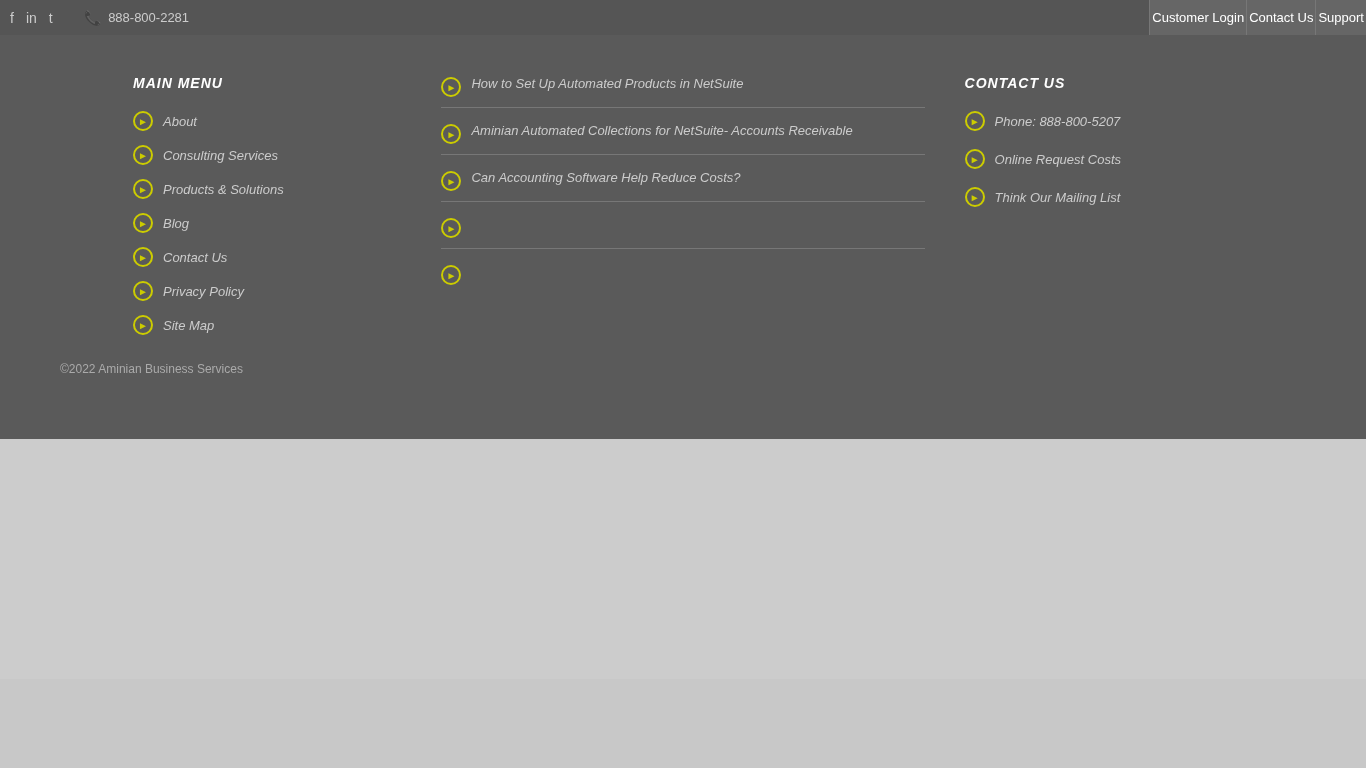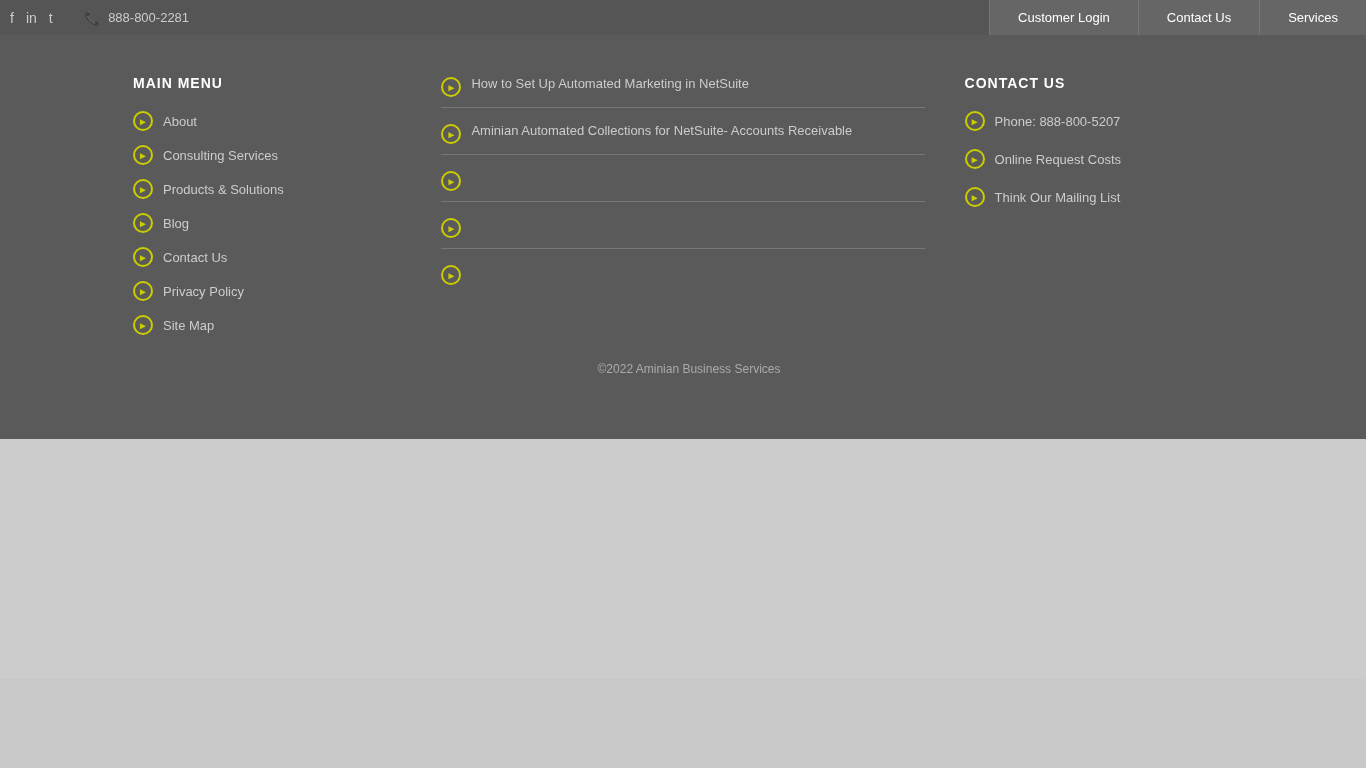--- a/index.html
+++ b/index.html
@@ -37,21 +37,21 @@
     }
     .phone-icon { color: #b8b800; font-size: 14px; }
     .top-bar-right {
       display: flex;
       align-items: stretch;
       height: 35px;
     }
     .top-nav-link {
       display: flex;
       align-items: center;
-      padding: 0 28px;
+      padding: 0 2px;
       color: #fff;
       font-size: 13px;
       cursor: pointer;
       background: #666;
       border-left: 1px solid #777;
       text-decoration: none;
     }
 
     
     .footer-section {
@@ -61,20 +61,21 @@
     .footer-inner {
       max-width: 1200px;
       margin: 0 auto;
       padding: 0 30px;
       display: flex;
       gap: 0;
     }
     .footer-col {
       flex: 1;
       padding: 0 20px;
+      font-style: italic;
     }
     .footer-col-title {
       color: #ffffff;
       font-size: 14px;
       font-weight: bold;
       letter-spacing: 1px;
       margin-bottom: 20px;
       text-transform: uppercase;
     }
     .footer-menu-item {
@@ -124,21 +125,20 @@
       font-size: 13px;
       text-decoration: none;
     }
 
     .footer-bottom {
       background: #5a5a5a;
       padding: 10px 48px 30px 60px;
       color: #aaaaaa;
       font-size: 12px;
       line-height: 1.7;
-      text-align: center;
     }
 
     
     .light-area {
       background: #cccccc;
       height: 240px;
     }
   </style>
 </head>
 <body>
@@ -149,21 +149,21 @@
     <a class="social-icon">in</a>
     <a class="social-icon">t</a>
     <div class="phone-area">
       <span class="phone-icon">📞</span>
       <span>888-800-2281</span>
     </div>
   </div>
   <div class="top-bar-right">
     <a class="top-nav-link">Customer Login</a>
     <a class="top-nav-link">Contact Us</a>
-    <a class="top-nav-link">Services</a>
+    <a class="top-nav-link">Support</a>
   </div>
 </div>
 
 <div class="footer-section">
   <div class="footer-inner">
 
     <div class="footer-col">
       <div class="footer-col-title">MAIN MENU</div>
 
       <a class="footer-menu-item">
@@ -193,28 +193,29 @@
       <a class="footer-menu-item">
         <span class="circle-arrow">►</span>
         <span>Site Map</span>
       </a>
     </div>
 
     <div class="footer-col" style="flex: 1.8;">
 
       <a class="recent-post-item">
         <span class="circle-arrow" style="margin-top:2px;">►</span>
-        <span class="recent-post-text">How to Set Up Automated Marketing in NetSuite</span>
+        <span class="recent-post-text">How to Set Up Automated Products in NetSuite</span>
       </a>
       <a class="recent-post-item">
         <span class="circle-arrow" style="margin-top:2px;">►</span>
         <span class="recent-post-text">Aminian Automated Collections for NetSuite- Accounts Receivable</span>
       </a>
       <a class="recent-post-item">
         <span class="circle-arrow" style="margin-top:2px;">►</span>
+        <span class="recent-post-text">Can Accounting Software Help Reduce Costs?</span>
       </a>
       <a class="recent-post-item">
         <span class="circle-arrow" style="margin-top:2px;">►</span>
       </a>
       <a class="recent-post-item">
         <span class="circle-arrow" style="margin-top:2px;">►</span>
       </a>
     </div>
 
     <div class="footer-col">

